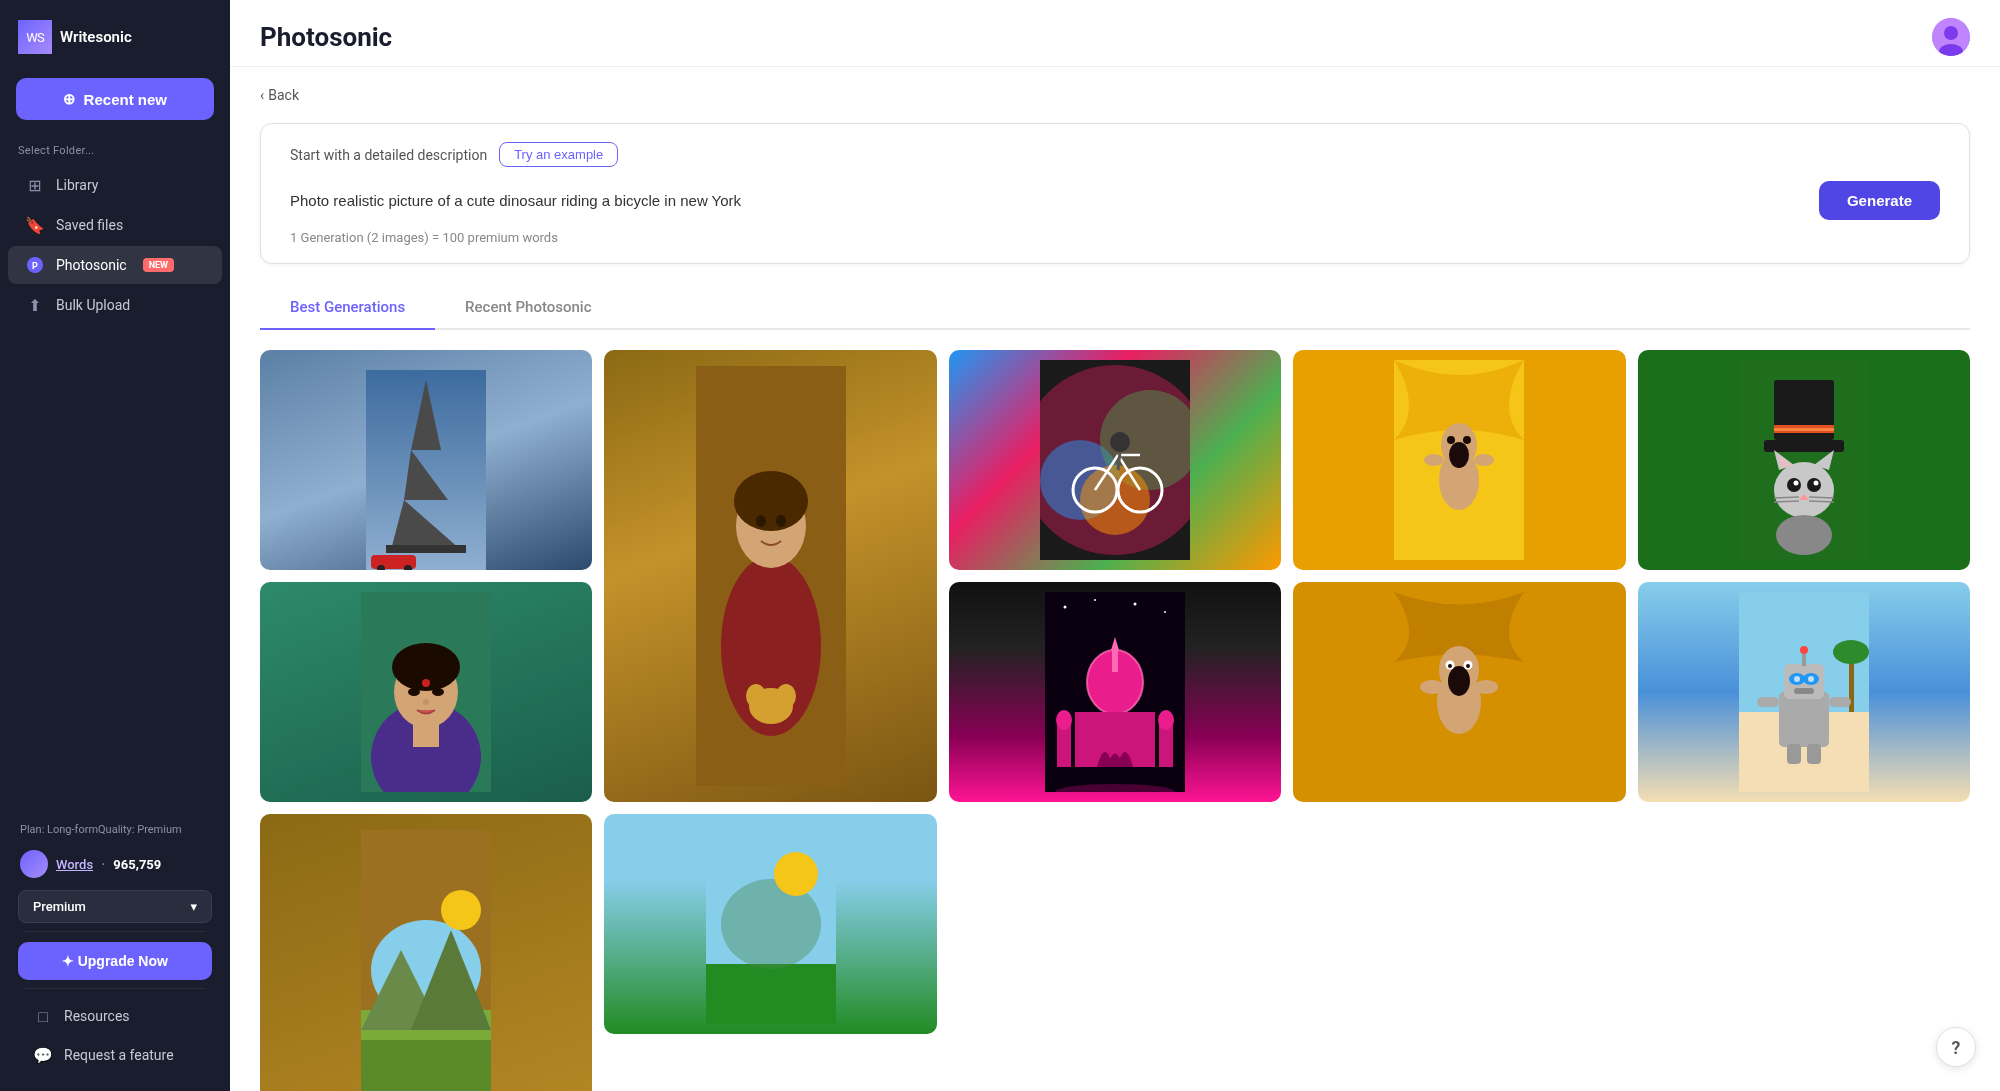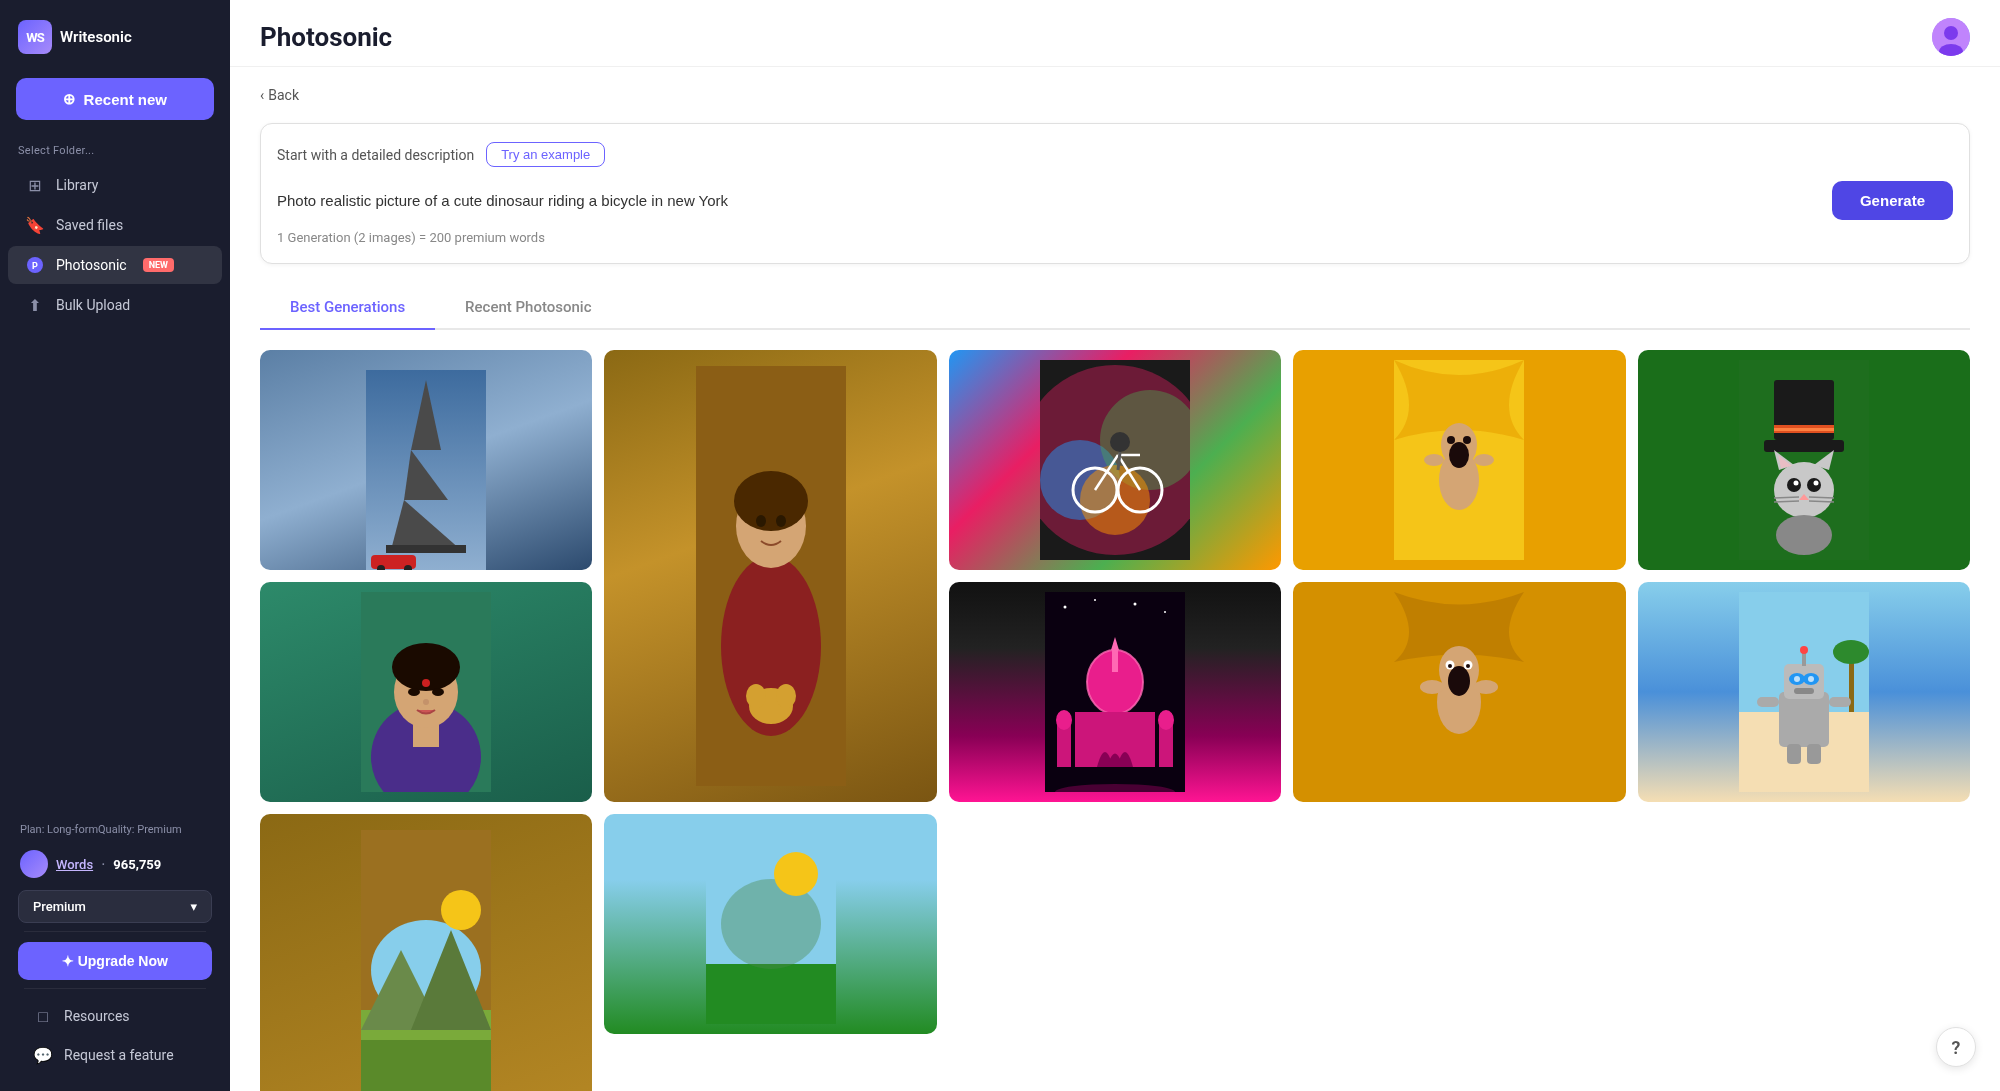--- a/index.html
+++ b/index.html
@@ -27,26 +27,26 @@
       display: flex;
       align-items: center;
       gap: 8px;
       padding: 20px 18px 16px;
     }
 
     .ws-logo-icon {
       width: 34px;
       height: 34px;
       background: linear-gradient(135deg, #6c63ff 0%, #a78bfa 100%);
-      border-radius: 8px;
+      border-radius: 0;
       display: flex;
       align-items: center;
       justify-content: center;
       color: white;
-      font-weight: 700;
+      font-weight: 400;
       font-size: 13px;
       letter-spacing: -1px;
     }
 
     .ws-logo-text {
       color: white;
       font-size: 15px;
       font-weight: 600;
     }
 
@@ -246,21 +246,21 @@
       color: #555;
       font-size: 14px;
       cursor: pointer;
       margin-bottom: 20px;
       width: fit-content;
     }
 
     #prompt-box {
       border: 1px solid #e0e0e0;
       border-radius: 12px;
-      padding: 18px 16px;
+      padding: 18px 29px;
       margin-bottom: 24px;
       background: white;
       box-shadow: 0 1px 4px rgba(0,0,0,0.05);
     }
 
     #prompt-header {
       display: flex;
       align-items: center;
       gap: 12px;
       margin-bottom: 14px;
@@ -488,21 +488,21 @@
       <div id="prompt-header">
         <span id="prompt-description-label">Start with a detailed description</span>
         <button id="try-example-btn">Try an example</button>
       </div>
 
       <div id="prompt-input-row">
         <input id="prompt-input" type="text" value="Photo realistic picture of a cute dinosaur riding a bicycle in new York" style="">
         <button id="generate-btn">Generate</button>
       </div>
 
-      <div id="generation-cost">1 Generation (2 images) = 200 premium words</div>
+      <div id="generation-cost">1 Generation (2 images) = 100 premium words</div>
     </div>
 
     <div id="tabs-row">
       <div class="tab-item active">Best Generations</div>
       <div class="tab-item">Recent Photosonic</div>
     </div>
 
     <div id="gallery">
 
       <div class="gallery-img" style="background: linear-gradient(160deg, #5b7fa5 0%, #8fafd0 50%, #2c4a6e 100%); min-height: 220px; border-radius:10px; position:relative; overflow:hidden;">

